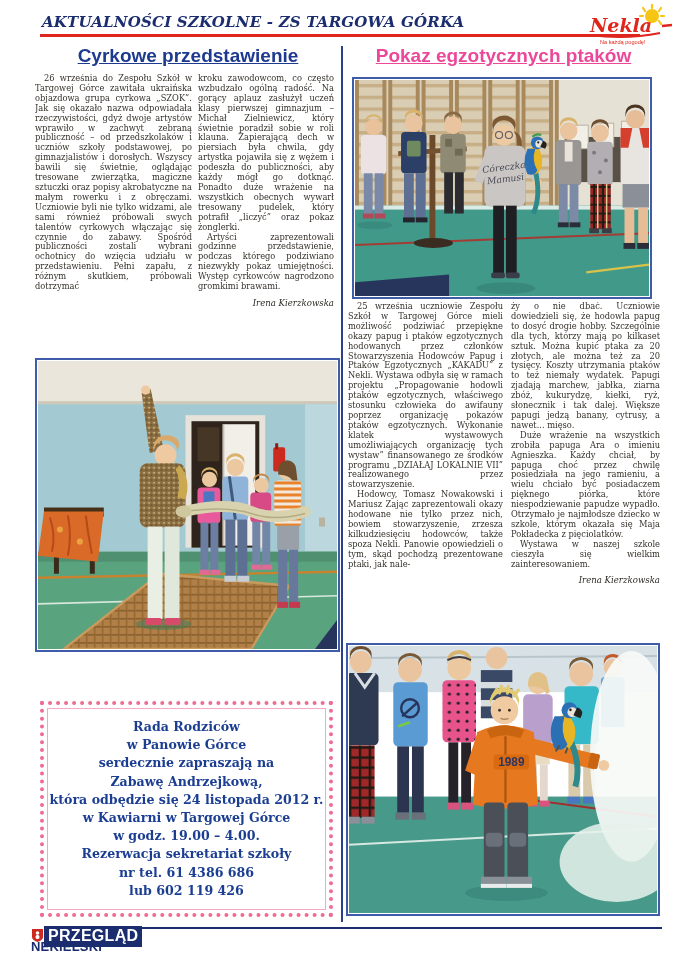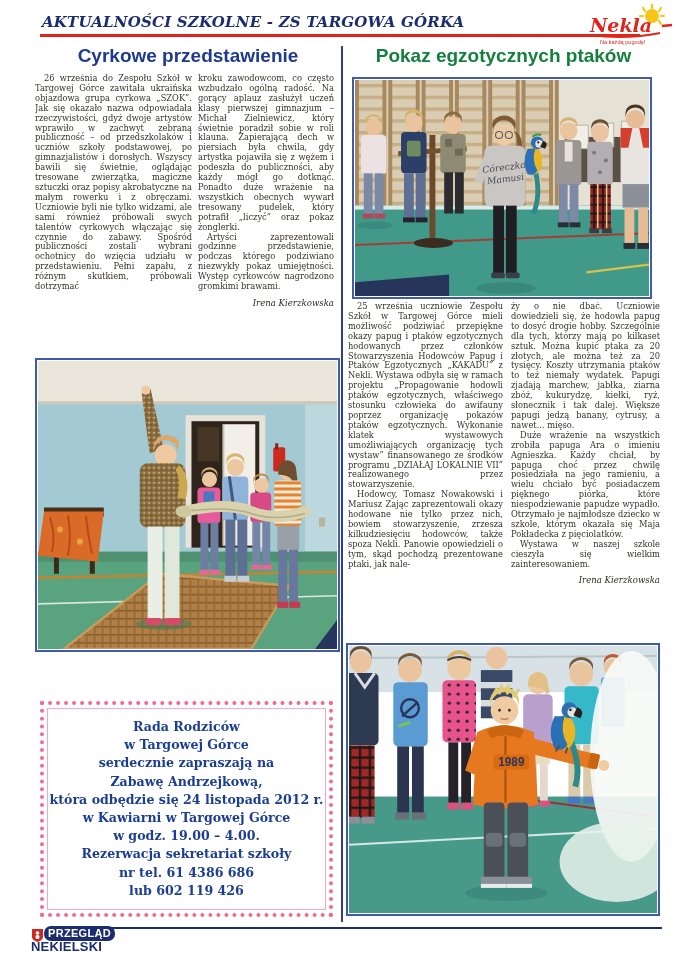--- a/index.html
+++ b/index.html
@@ -5,23 +5,23 @@
   html,body{margin:0;padding:0;background:#ffffff;}
   .page{position:relative;width:679px;height:960px;background:#ffffff;overflow:hidden;
         font-family:"DejaVu Serif",serif;}
 
   
   .kicker{position:absolute;left:42px;top:13px;font-style:italic;font-weight:bold;
           font-size:15px;letter-spacing:.2px;color:#1b2d6e;white-space:nowrap;}
   .red-rule{position:absolute;left:40px;top:34px;width:600px;height:3px;background:#e0251c;}
   .logo{position:absolute;left:586px;top:4px;width:90px;height:46px;}
   .headline{position:absolute;top:45px;font-family:"Liberation Sans",sans-serif;
-            font-weight:bold;font-size:19px;text-align:center;white-space:nowrap;}
+            font-weight:bold;font-size:19px;text-align:center;white-space:nowrap;text-decoration:underline;}
   .headline.left{left:35px;width:306px;color:#1e3a8f;}
-  .headline.right{left:347px;width:313px;color:#15803d;}
+  .headline.right{left:347px;width:313px;color:#ec4899;}
   .divider{position:absolute;left:341px;top:46px;width:2px;height:876px;background:#2b3f8c;}
 
   
   .col{position:absolute;font-size:8.3px;line-height:9.9px;color:#35302a;
        text-align:justify;overflow:hidden;}
   .col p{margin:0;}
   .col p.ind{text-indent:9px;}
   .l-col1{left:35px;top:74px;width:157px;height:280px;}
   .l-col2{left:198px;top:74px;width:136px;height:280px;}
   .r-col1{left:348px;top:302px;width:155px;height:336px;}
@@ -38,22 +38,22 @@
   
   .invite{position:absolute;left:40px;top:701px;width:293px;height:216px;box-sizing:border-box;
           border:4px dotted #ee6b92;outline:1px solid #f5a8c0;outline-offset:-8px;
           padding-top:13px;text-align:center;color:#1c3e92;font-weight:bold;
           font-size:12.6px;line-height:18.2px;}
 
   
   .foot-line{position:absolute;left:106px;top:927px;width:556px;height:2px;background:#1b2d6e;}
   .brand-shield{position:absolute;left:32px;top:927px;width:11px;height:13px;}
   .brand-top{position:absolute;left:44px;top:926px;background:#1b2d6e;color:#fff;
-             font-family:"Liberation Sans",sans-serif;font-weight:bold;font-size:11px;
-             padding:1px 4px 2px 4px;letter-spacing:.3px;border-radius:7px;}
+             font-family:"Liberation Sans",sans-serif;font-weight:bold;font-size:16px;
+             padding:1px 4px 2px 4px;letter-spacing:.3px;}
   .brand-bottom{position:absolute;left:31px;top:939px;color:#1b2d6e;
              font-family:"Liberation Sans",sans-serif;font-weight:bold;font-size:13px;letter-spacing:.2px;}
   .page-num{position:absolute;right:17px;top:930px;color:#1b2d6e;font-style:italic;
              font-family:"Liberation Sans",sans-serif;font-weight:bold;font-size:14px;margin-top:40px;}
 </style>
 </head>
 <body>
 
 <div class="page">
 
@@ -336,21 +336,21 @@
           <path d="M146 150 Q190 140 214 150 T268 150" stroke="#d8d2ae" stroke-width="11" fill="none" stroke-linecap="round"></path>
           <path d="M146 150 Q190 144 214 152 T268 152" stroke="#b5ad84" stroke-width="1.6" fill="none"></path>
           <ellipse cx="146" cy="150" rx="8" ry="6" fill="#cfc89e"></ellipse>
         </g>
       </g>
     </svg>
   </div>
 
   <div class="invite">
     <div>Rada Rodziców</div>
-    <div>w Targowej Górce</div>
+    <div>w Panowie Górce</div>
     <div>serdecznie zapraszają na</div>
     <div>Zabawę Andrzejkową,</div>
     <div>która odbędzie się 24 listopada 2012 r.</div>
     <div>w Kawiarni w Targowej Górce</div>
     <div>w godz. 19.00 – 4.00.</div>
     <div>Rezerwacja sekretariat szkoły</div>
     <div>nr tel. 61 4386 686</div>
     <div>lub 602 119 426</div>
   </div>
 

